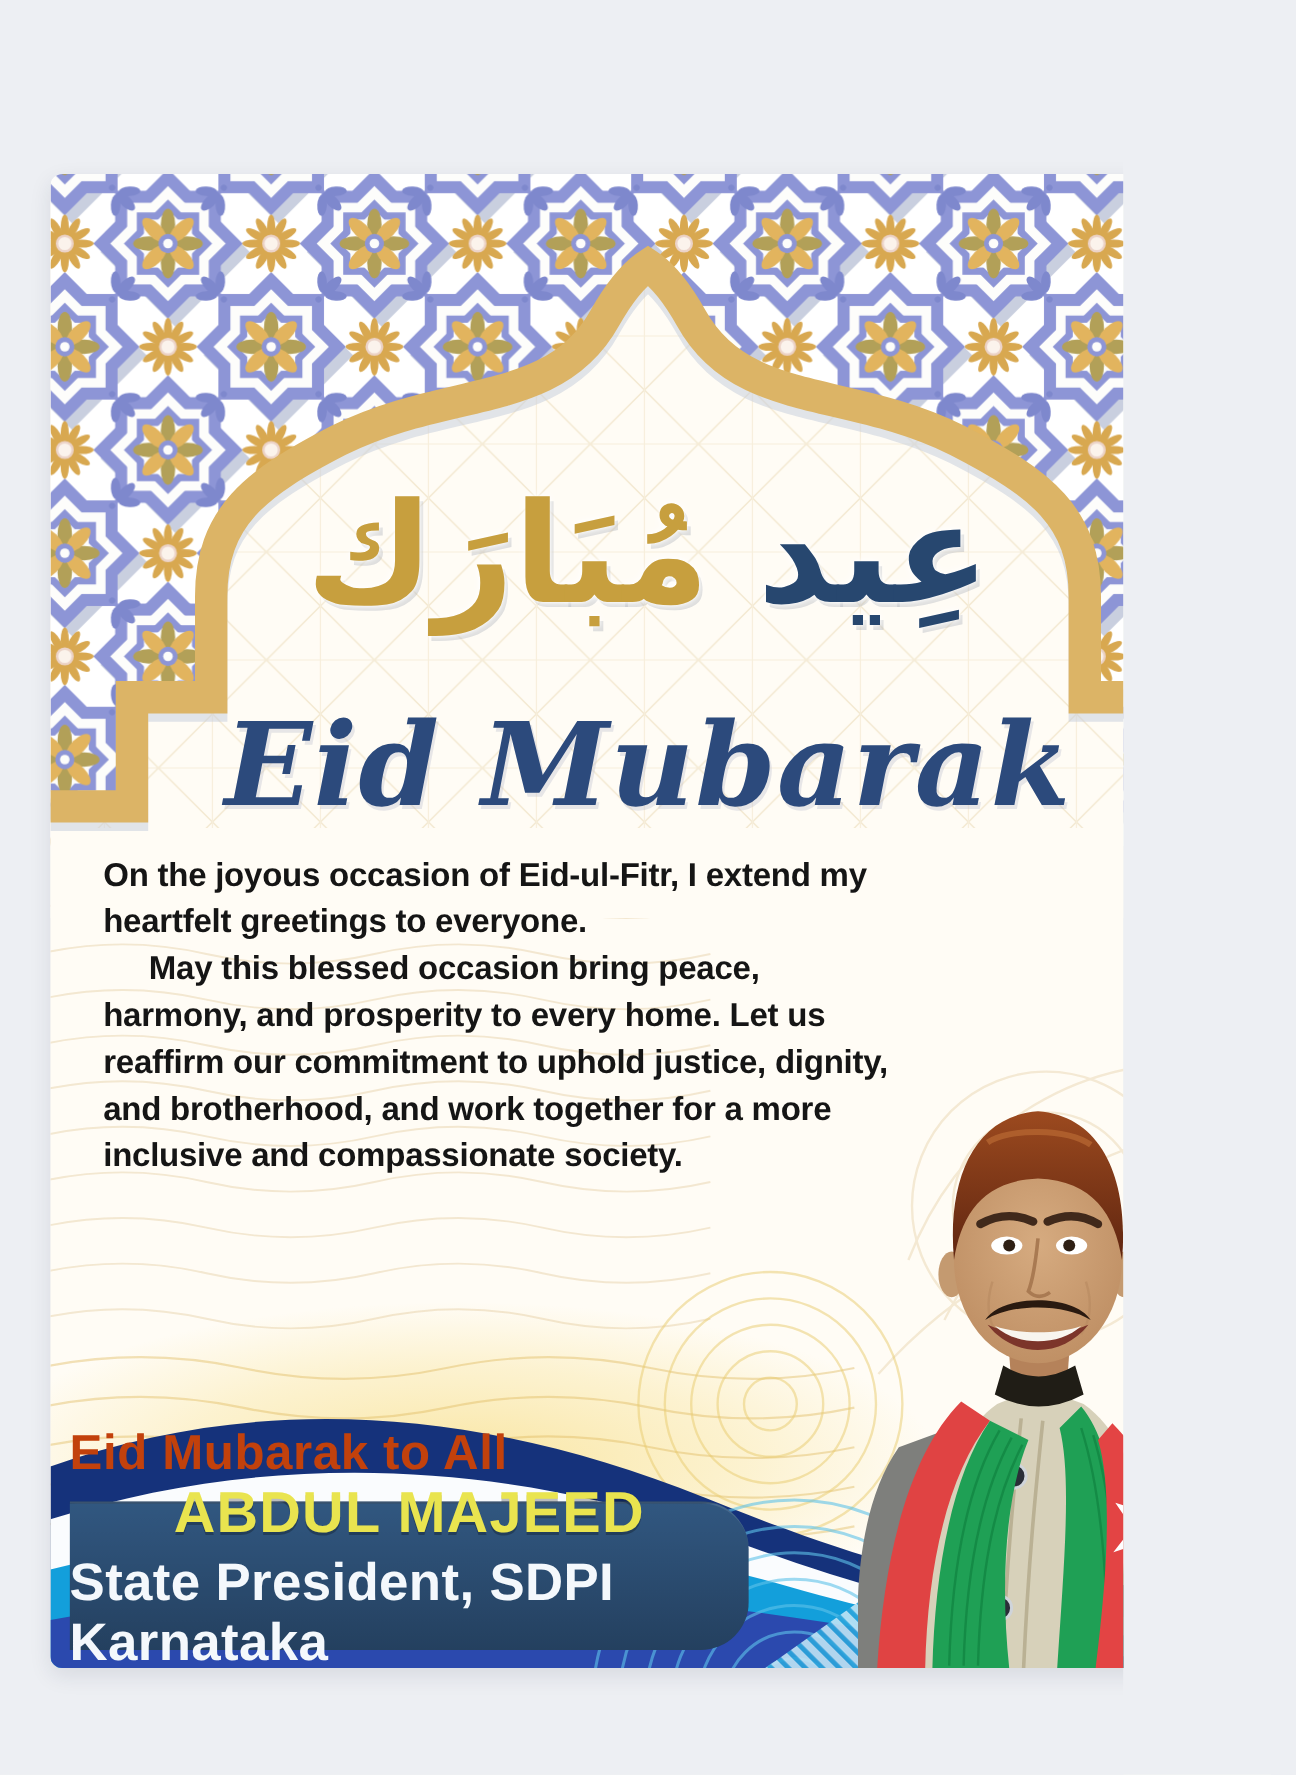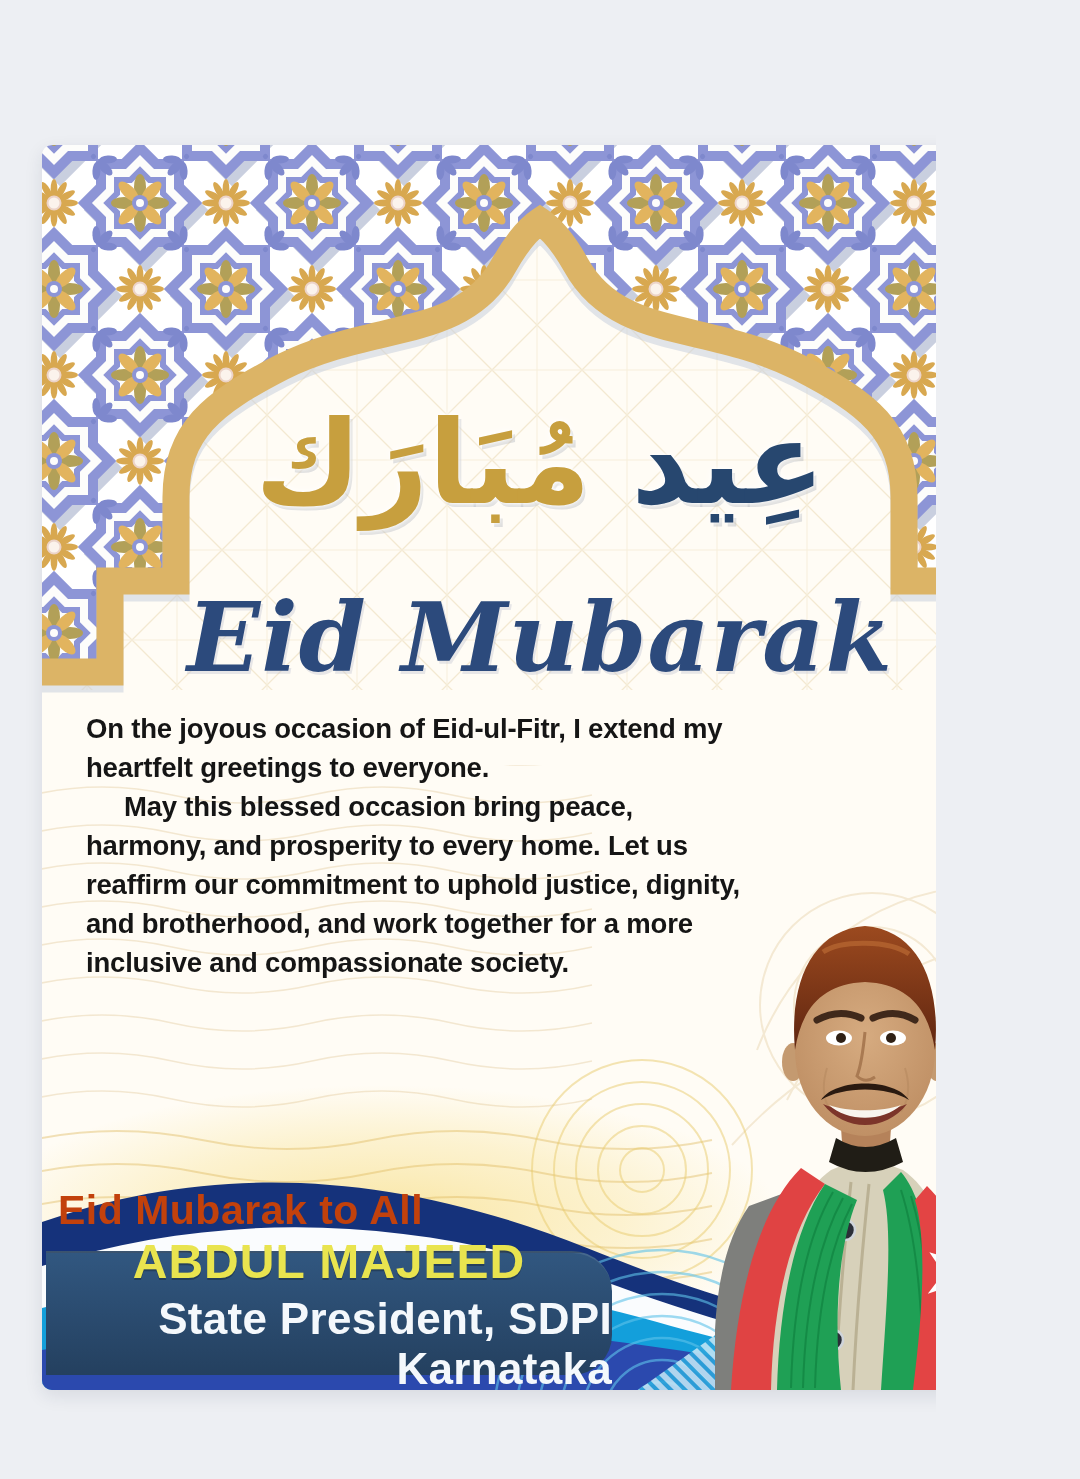--- a/index.html
+++ b/index.html
@@ -15,24 +15,24 @@
   .arabic .w-mubarak{color:#c79f3e;}
   .script-title{position:absolute;left:0;top:436px;width:100%;text-align:center;
           font-family:"DejaVu Serif",serif;font-style:italic;font-weight:bold;font-size:96px;
           color:#2c4a7c;letter-spacing:1px;text-shadow:2px 3px 0 rgba(185,190,205,.35);}
   .message{position:absolute;left:44px;top:564px;width:658px;font-weight:700;font-size:27.5px;
           line-height:39px;color:#151515;letter-spacing:-0.2px;}
   .message p{margin:0;}
   .message p.ind{text-indent:38px;}
   .closing{position:absolute;left:0;top:1042px;width:676px;text-align:left;font-weight:800;
           font-size:41px;color:#c2410c;letter-spacing:.5px;margin-left:16px;}
-  .plate{position:absolute;left:4px;top:1106px;width:566px;height:122px;
+  .plate{position:absolute;left:16px;top:1106px;width:566px;height:122px;
           background:linear-gradient(180deg,#315780 0%,#24405f 100%);
           border-radius:0 40px 40px 0;border-top:2px solid rgba(255,255,255,.10);
-          display:flex;flex-direction:column;justify-content:center;align-items:center;gap:5px;text-align:right;}
+          display:flex;flex-direction:column;justify-content:center;align-items:center;gap:5px;}
   .plate .name{font-weight:800;font-size:48px;color:#e9e44f;letter-spacing:1px;
           text-shadow:0 2px 0 rgba(0,0,0,.25);}
   .plate .desig{font-weight:700;font-size:44px;color:#f4f8fc;letter-spacing:.3px;}
   svg{display:block;}
 </style>
 </head>
 <body>
 
 <div class="page">
  <div class="poster">

